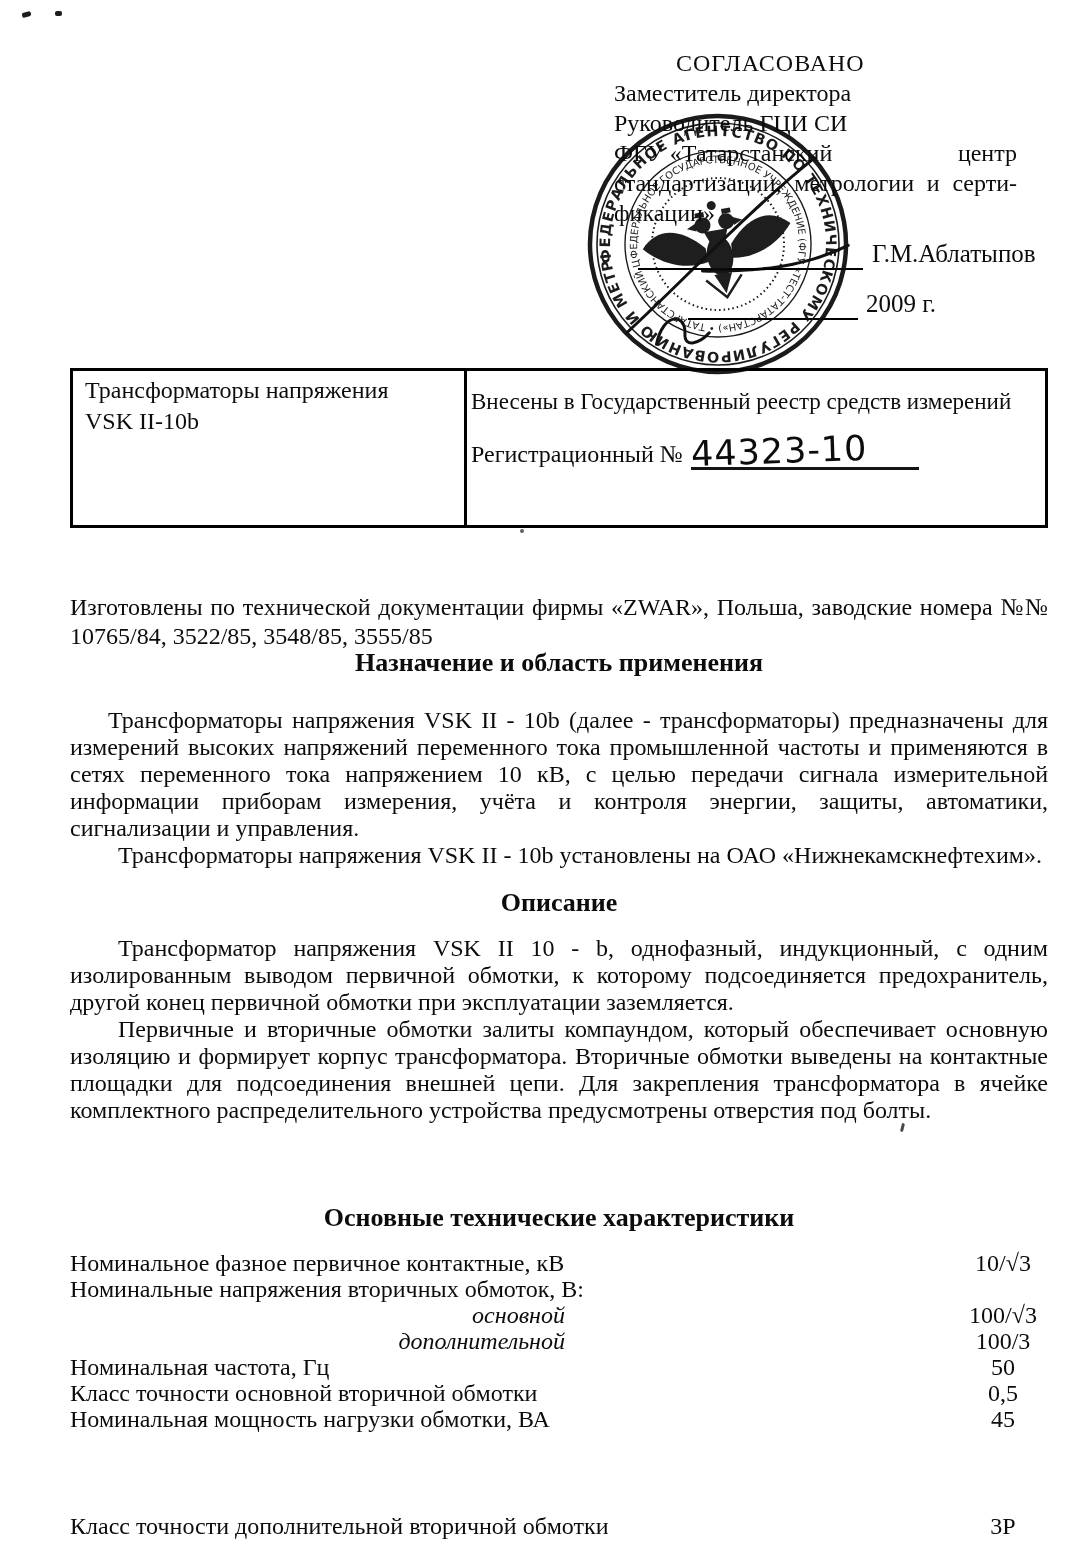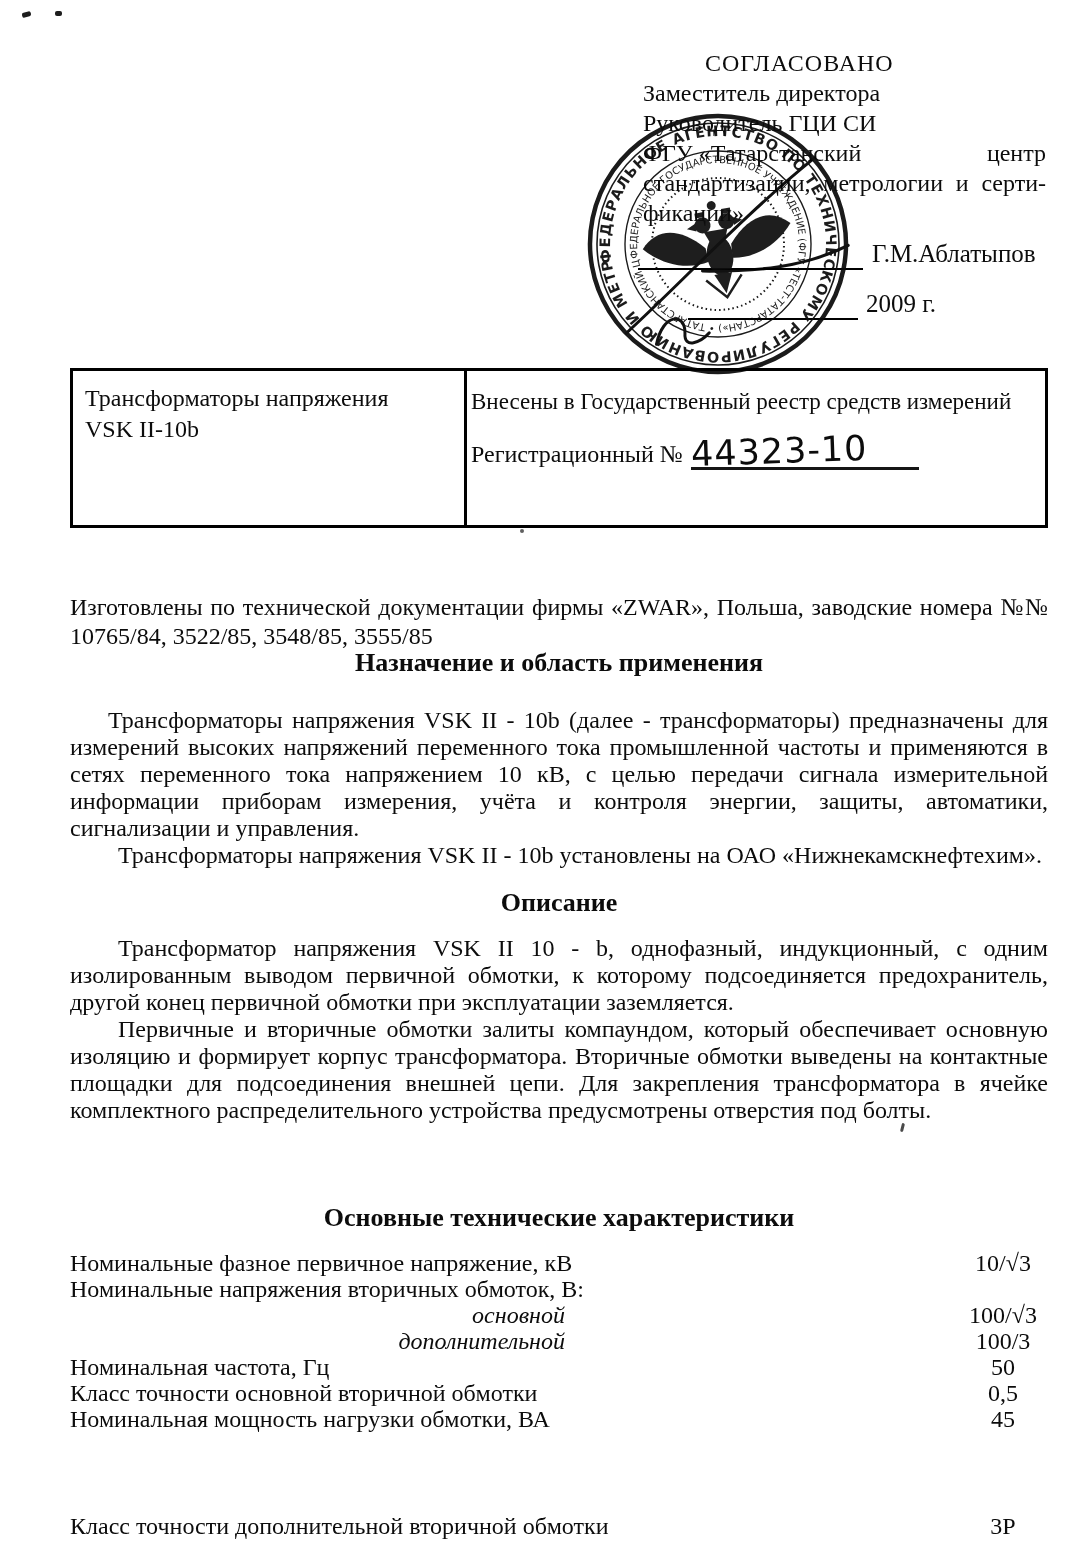--- a/index.html
+++ b/index.html
@@ -2,21 +2,21 @@
 <html><head>
 <meta charset="utf-8">
 <style>
   html,body{margin:0;padding:0;}
   body{width:1092px;height:1560px;position:relative;background:#ffffff;
        font-family:"Liberation Serif",serif;color:#0c0c0c;overflow:hidden;}
 
   .speck{position:absolute;background:#1d1d1d;border-radius:2px;}
 
   
-  .approval{position:absolute;left:643px;top:48px;width:403px;
+  .approval{position:absolute;left:614px;top:48px;width:403px;
             font-size:24px;line-height:30px;}
   .approval .title{padding-left:62px;letter-spacing:1px;}
   .jline{text-align:justify;text-align-last:justify;}
   .fline{display:flex;justify-content:space-between;}
 
   .sig-rule{position:absolute;border-top:2.5px solid #000;height:0;}
   #rule1{left:638px;top:268px;width:225px;}
   #rule2{left:688px;top:318px;width:170px;}
   .sig-label{position:absolute;font-size:25px;}
   #signer{left:872px;top:240px;}
@@ -24,21 +24,21 @@
 
   
   .stamp{position:absolute;left:580px;top:106px;width:276px;height:276px;
          transform:rotate(-10deg);opacity:.93;}
   .stamp text{font-family:"DejaVu Sans",sans-serif;fill:#0a0a0a;}
 
   
   .info-table{position:absolute;left:70px;top:368px;width:978px;height:160px;
               border:3px solid #000;box-sizing:border-box;display:flex;}
   .cell-left{width:394px;border-right:3px solid #000;box-sizing:border-box;
-             padding:12px 10px 0 12px;font-size:24px;line-height:31px;}
+             padding:4px 10px 0 12px;font-size:24px;line-height:31px;}
   .cell-right{flex:1;padding:18px 4px 0 4px;font-size:23px;}
   .reg-row{margin-top:16px;font-size:24px;white-space:nowrap;}
   .reg-underline{display:inline-block;width:228px;height:36px;position:relative;
                  border-bottom:3px solid #151515;margin-left:8px;vertical-align:-8px;}
   .reg-number{position:absolute;left:0px;bottom:-4px;font-size:35px;
               font-family:"DejaVu Sans",sans-serif;letter-spacing:1px;
               transform:rotate(-2deg);}
 
   
   .blk{position:absolute;left:70px;width:978px;font-size:24px;line-height:27px;}
@@ -154,21 +154,21 @@
 
 <div class="hd" id="h-desc">Описание</div>
 <div class="blk" id="desc-body">
   <p class="ind48">Трансформатор напряжения VSK II 10 - b, однофазный, индукционный, с одним изолированным выводом первичной обмотки, к которому подсоединяется предохранитель, другой конец первичной обмотки при эксплуатации заземляется.</p>
   <p class="ind48">Первичные и вторичные обмотки залиты компаундом, который обеспечивает основную изоляцию и формирует корпус трансформатора. Вторичные обмотки выведены на контактные площадки для подсоединения внешней цепи. Для закрепления трансформатора в ячейке комплектного распределительного устройства предусмотрены отверстия под болты.</p>
 </div>
 
 <div class="hd" id="h-specs">Основные технические характеристики</div>
 <div class="specs">
   <div class="spec-row">
-    <span class="spec-label">Номинальные фазное первичное напряжение, кВ</span>
+    <span class="spec-label">Номинальное фазное первичное контактные, кВ</span>
     <span class="spec-value">10/√3</span>
   </div>
   <div class="spec-row">
     <span class="spec-label">Номинальные напряжения вторичных обмоток, В:</span>
     <span class="spec-value"></span>
   </div>
   <div class="spec-row">
     <span class="spec-label indent">основной</span>
     <span class="spec-value">100/√3</span>
   </div>

